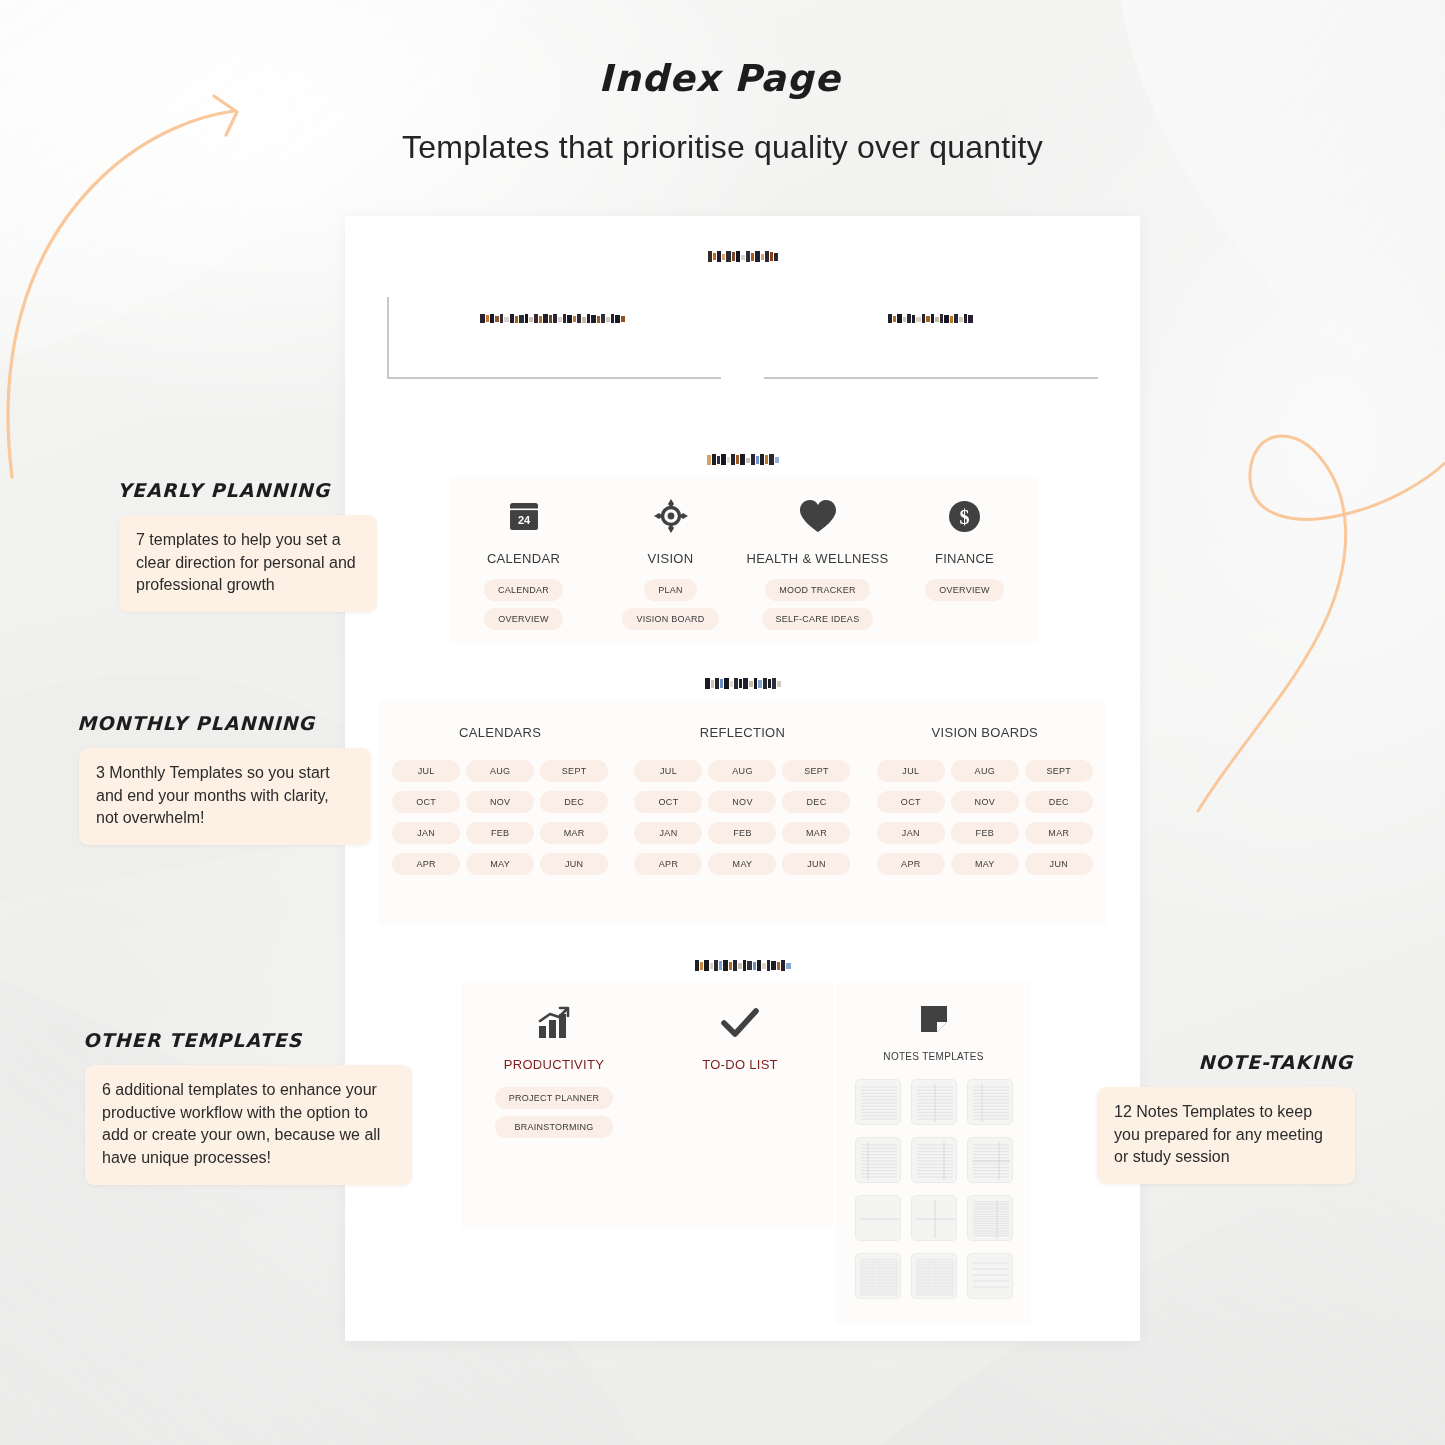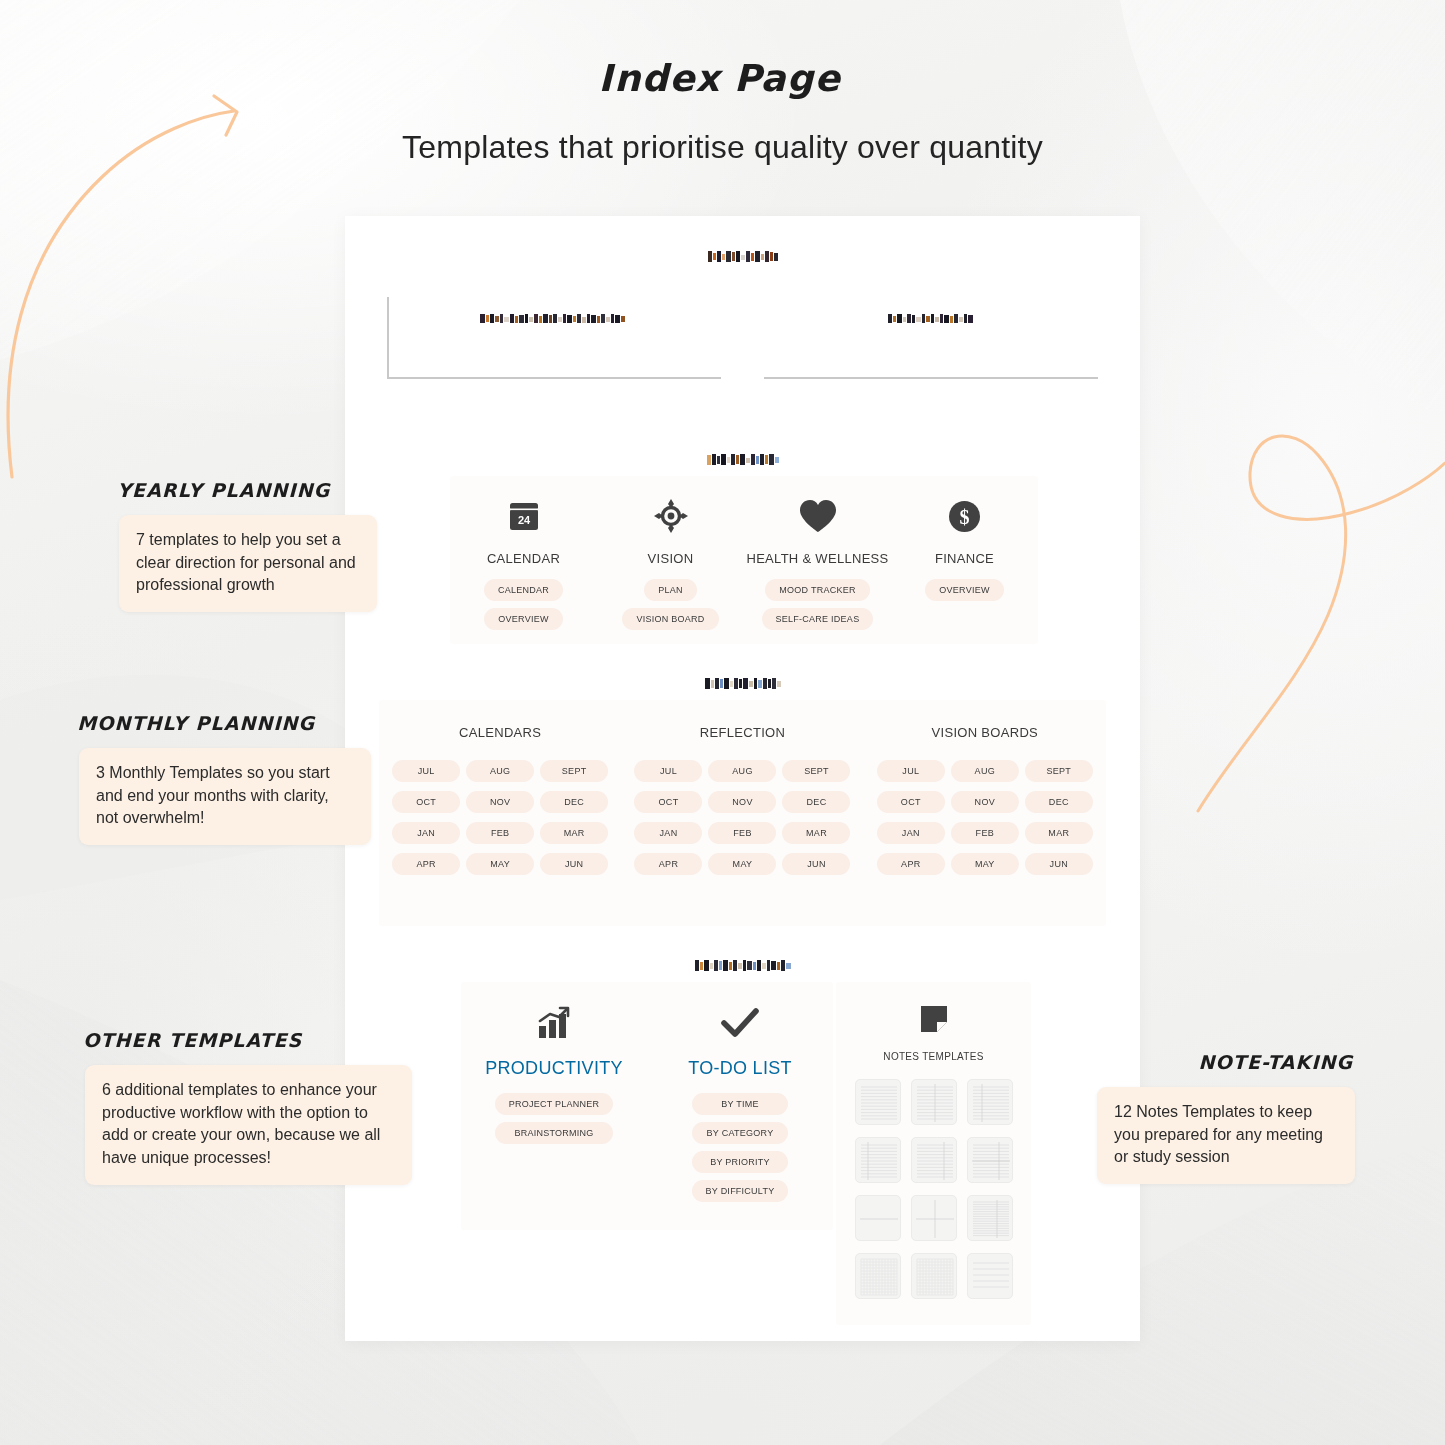--- a/index.html
+++ b/index.html
@@ -206,22 +206,22 @@
   #templates-card {
     position: absolute;
     left: 116px; top: 24px;
     width: 372px; height: 248px;
     display: flex;
   }
   .tmpl-col { flex: 1; display: flex; flex-direction: column; align-items: center; padding-top: 22px; }
   .tmpl-icon { height: 38px; display: flex; align-items: center; justify-content: center; }
   .tmpl-title {
     margin-top: 15px;
-    font-size: 18px;
-    color: #0369a1;
+    font-size: 13px;
+    color: #7f1d1d;
     letter-spacing: .3px;
     text-align: center;
     line-height: 1.3;
   }
   .tmpl-pills { margin-top: 13px; display: flex; flex-direction: column; gap: 7px; }
 
   
   #notes-card {
     position: absolute;
     left: 491px; top: 766px;
@@ -618,26 +618,20 @@
         </div>
       </div>
 
       <div class="tmpl-col">
         <div class="tmpl-icon">
           <svg width="38" height="30" viewBox="0 0 38 30">
             <path d="M3 15 L14 26 L35 3" fill="none" stroke="#414141" stroke-width="5.6" stroke-linecap="round" stroke-linejoin="round"></path>
           </svg>
         </div>
         <div class="tmpl-title">TO-DO LIST</div>
-        <div class="tmpl-pills">
-          <div class="pill">BY TIME</div>
-          <div class="pill">BY CATEGORY</div>
-          <div class="pill">BY PRIORITY</div>
-          <div class="pill">BY DIFFICULTY</div>
-        </div>
       </div>
 
     </div>
   </div>
 
   <div id="notes-card">
     <div id="notes-icon-wrap">
       <svg width="30" height="30" viewBox="0 0 30 30">
         <path d="M2 2 H28 V18 L18 28 H2 Z" fill="#414141"></path>
         <path d="M28 18 L18 28 V18 Z" fill="#fdfcfb"></path>

